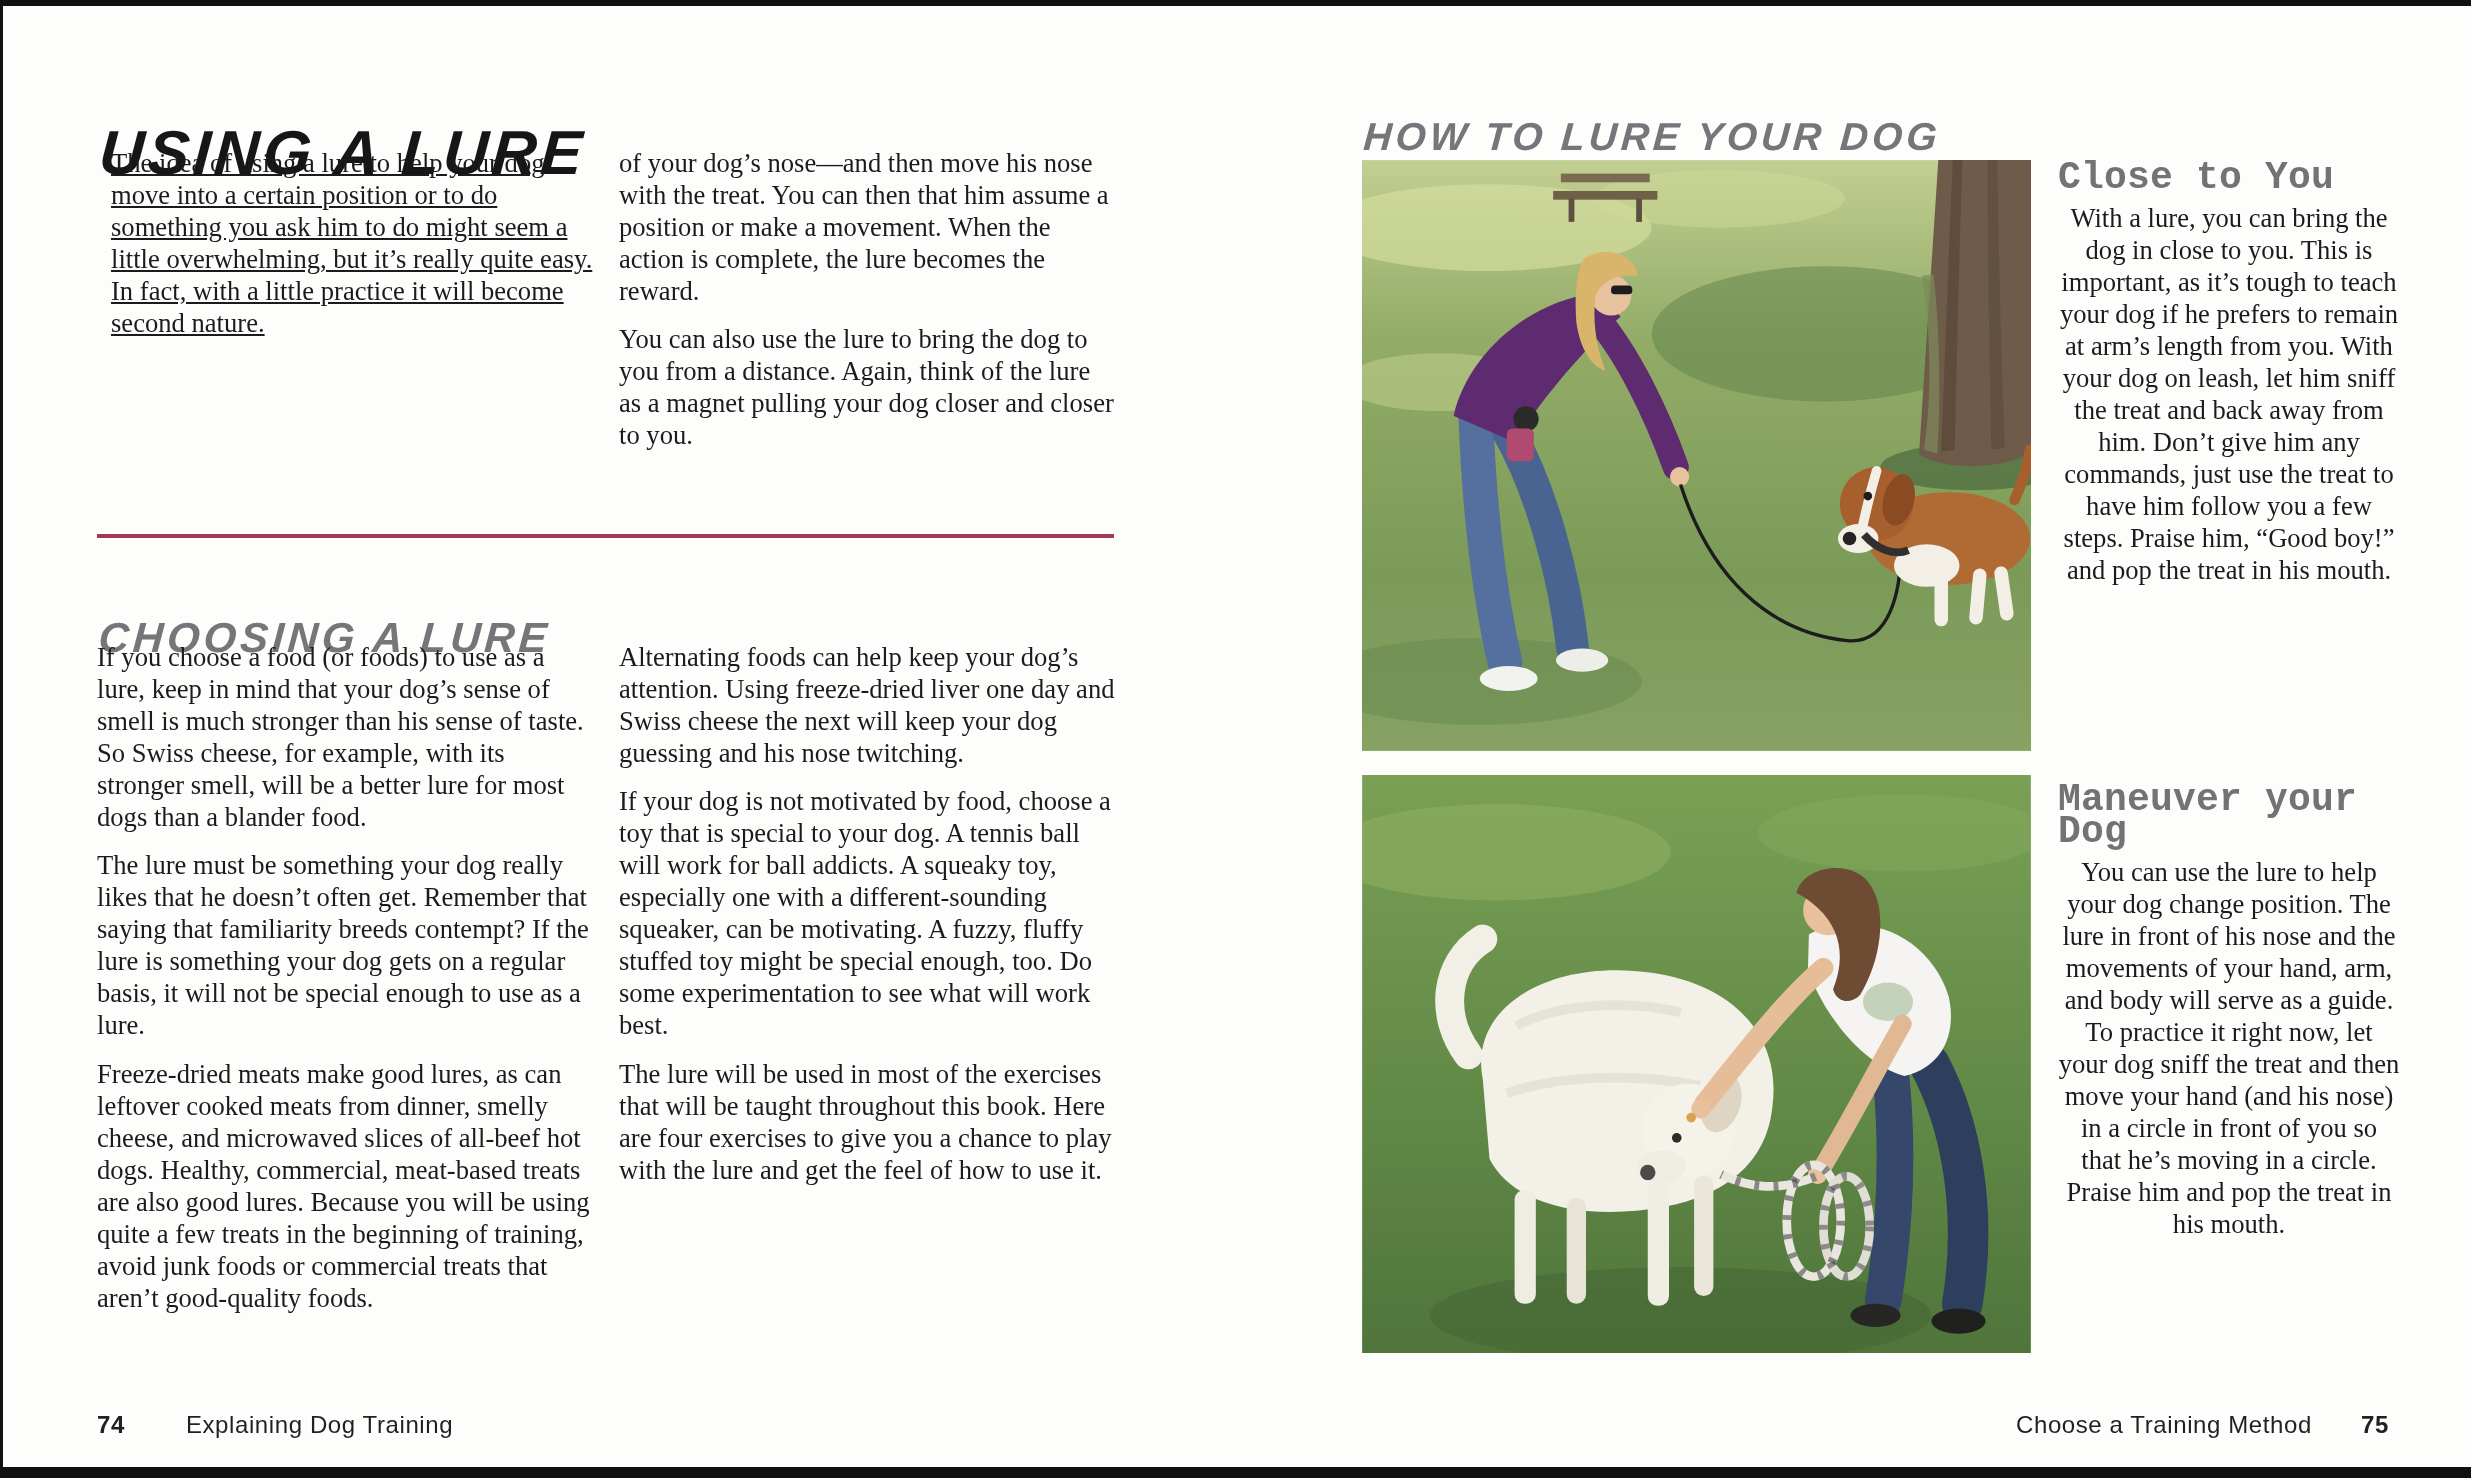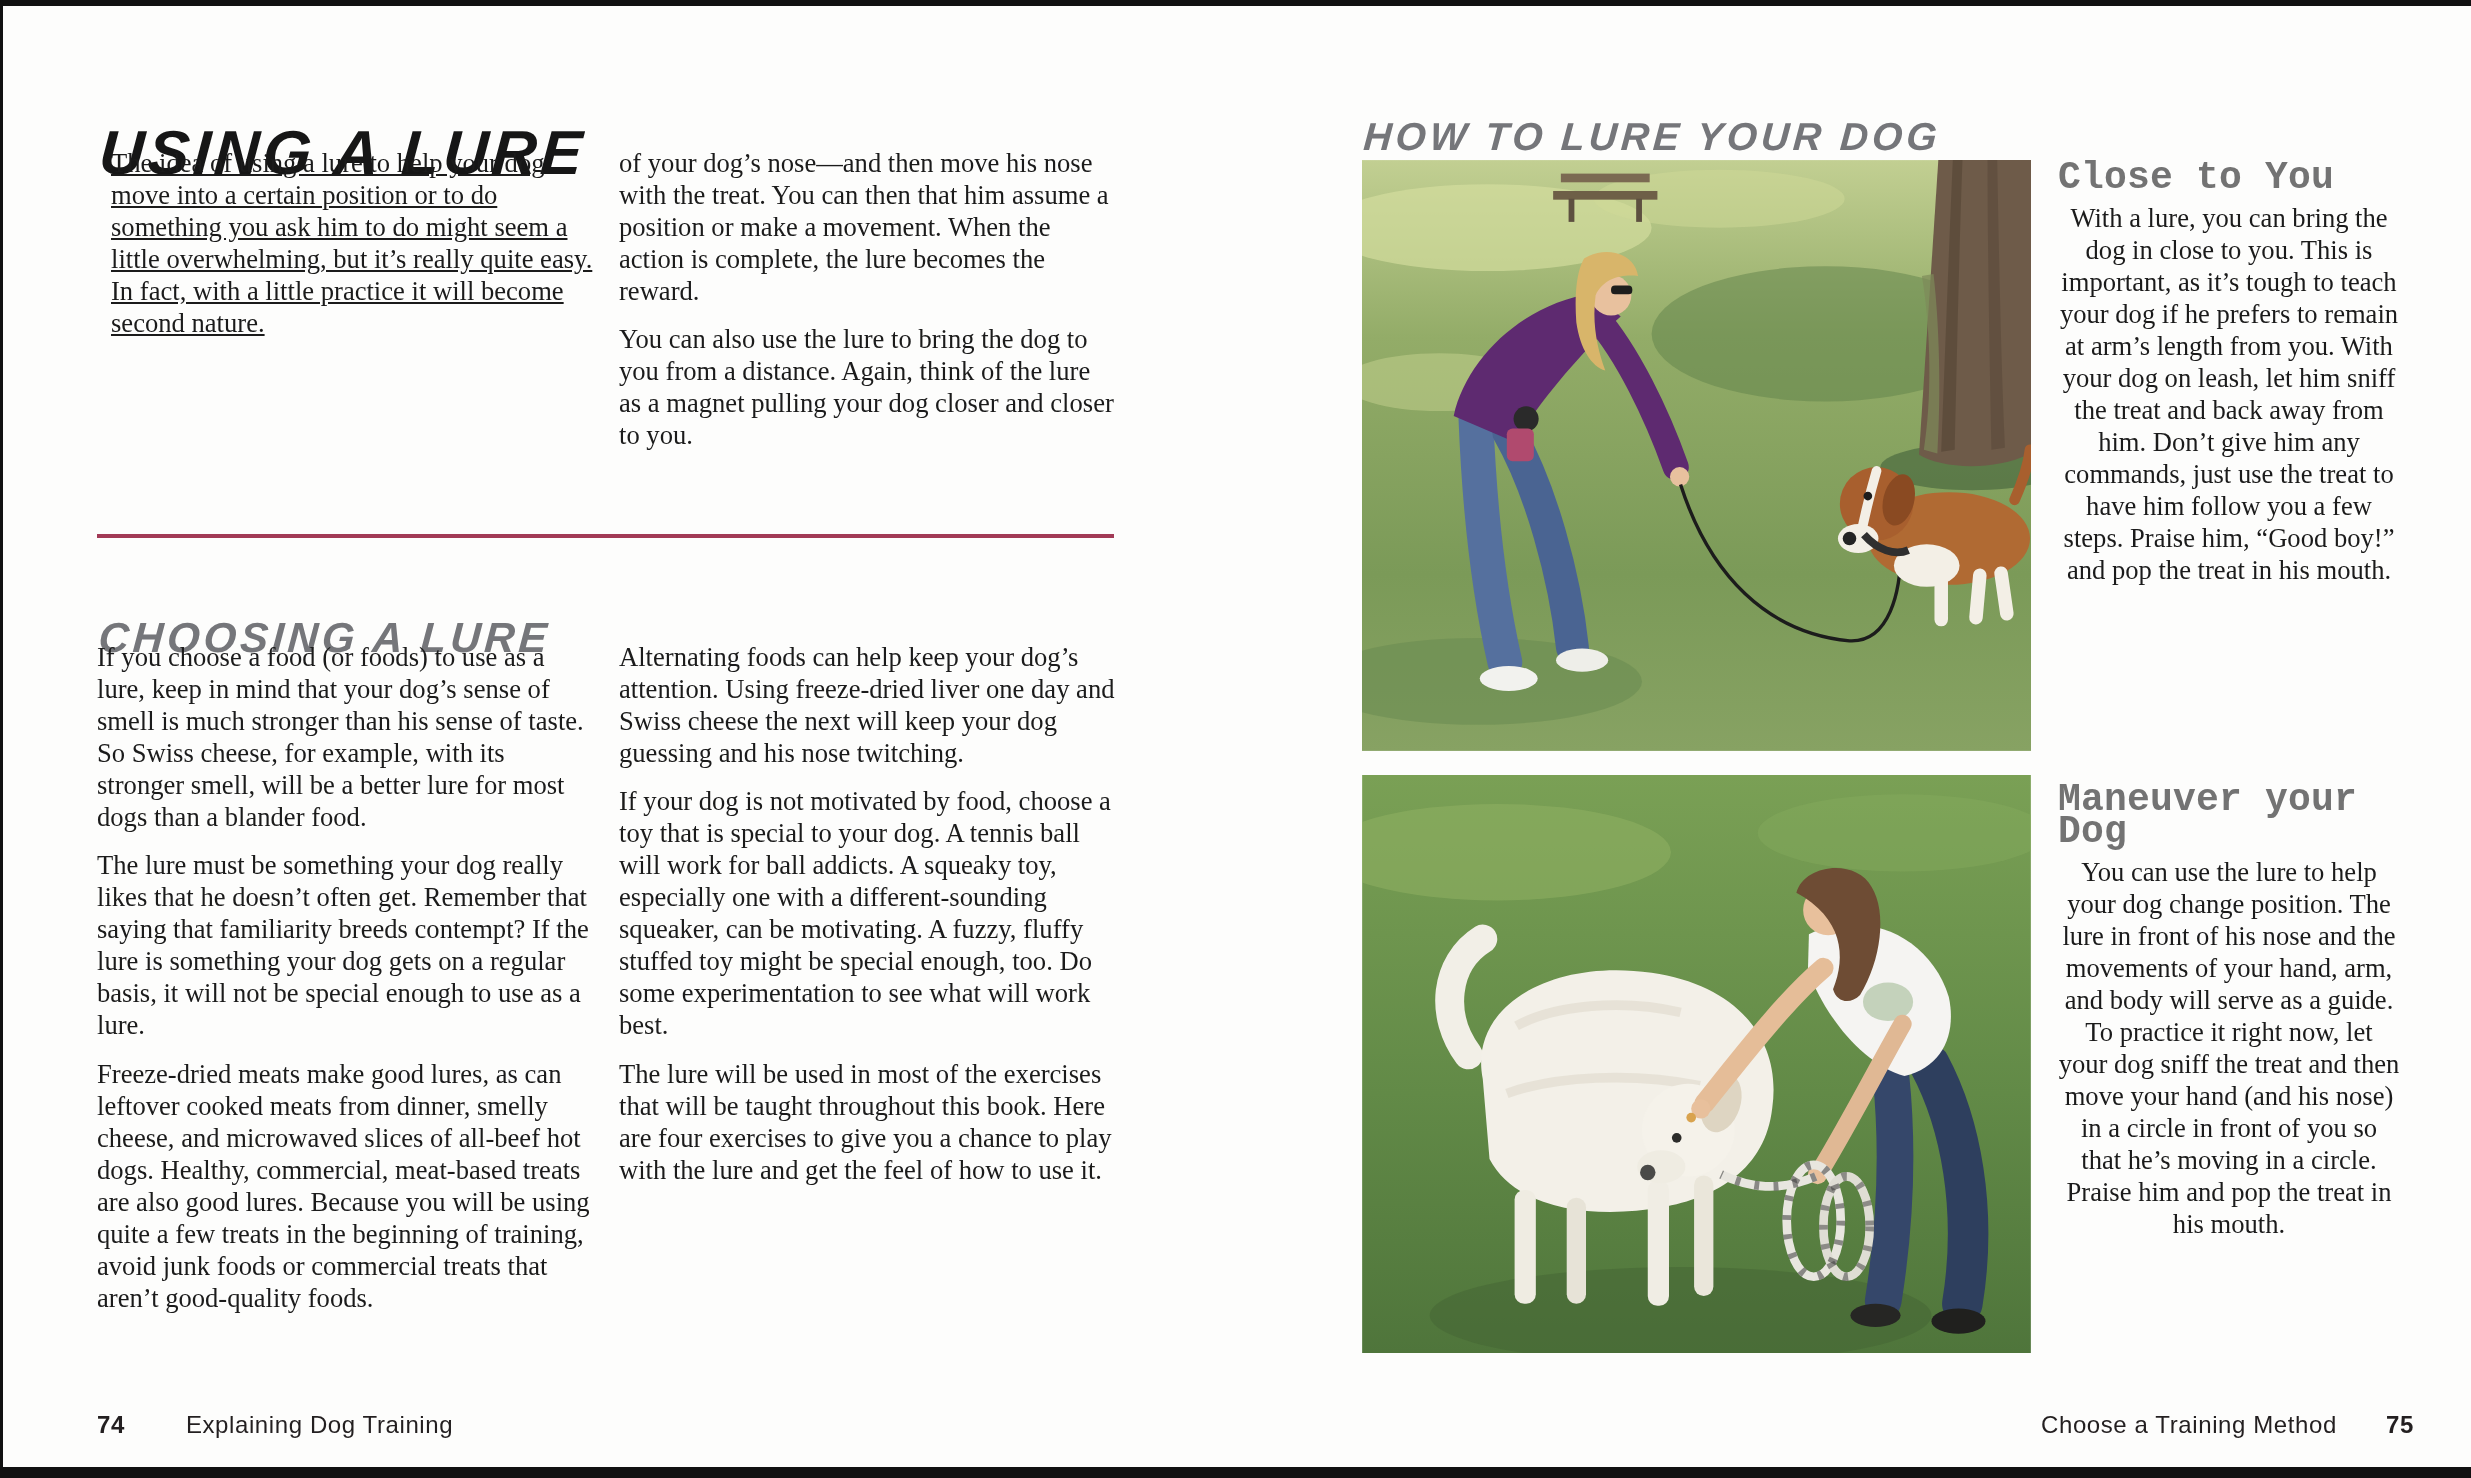--- a/index.html
+++ b/index.html
@@ -26,21 +26,21 @@
 
   .sidecol{position:absolute;left:2058px;width:342px;font-size:26.6px;line-height:32px;}
   .sidehead{font-family:Liberation Mono, monospace;font-weight:700;font-size:38px;
             letter-spacing:0.2px;color:#737373;margin:0 0 7.7px 0;}
   .sidecol p{margin:0;text-align:center;}
 
   .footer{position:absolute;top:1411px;font-family:"Liberation Sans",sans-serif;
           font-size:24px;color:#231f20;letter-spacing:0.6px;}
   .footer .num{font-weight:700;}
   .footer-left{left:97px;display:flex;gap:61px;align-items:center;}
-  .footer-right{left:2016px;width:373px;display:flex;justify-content:space-between;align-items:flex-start;margin-left:25px;}
+  .footer-right{left:2016px;width:373px;display:flex;justify-content:space-between;align-items:flex-start;}
 </style>
 </head>
 <body>
 
 <div class="spread">
   <div class="edge top"></div>
   <div class="edge left"></div>
 
   <section>
     <h1 class="brush title">USING A LURE</h1>

